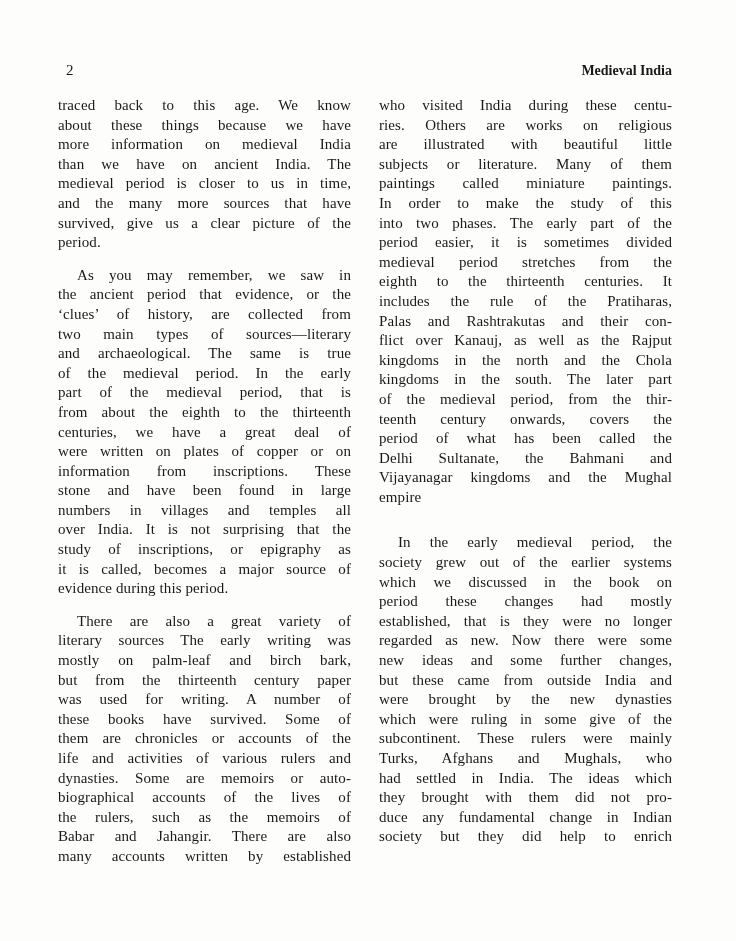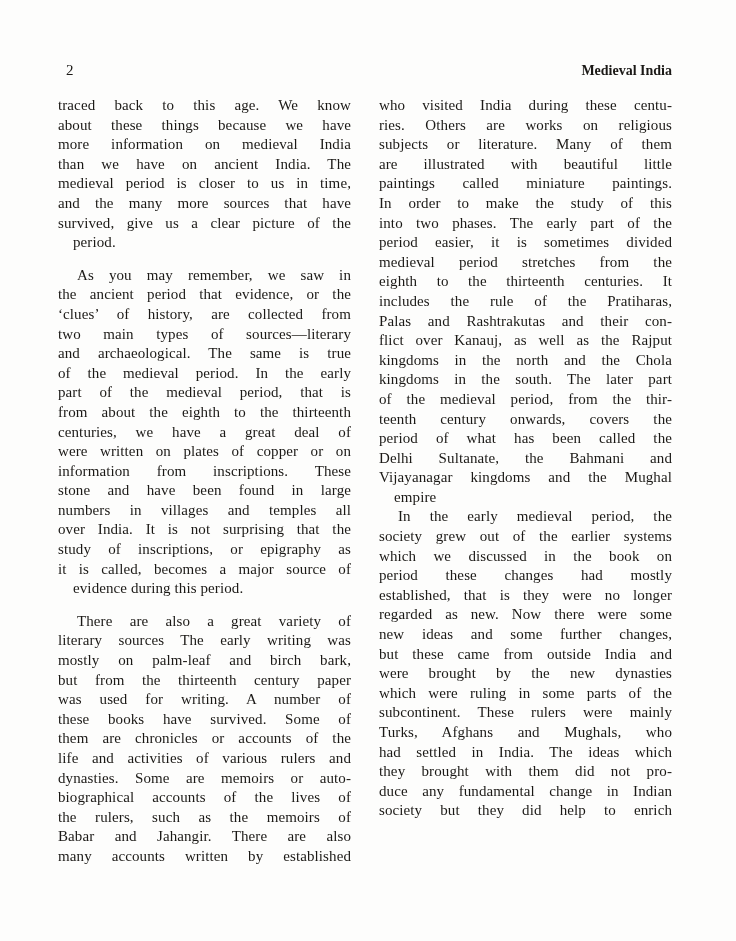--- a/index.html
+++ b/index.html
@@ -44,30 +44,29 @@
     flex: 1;
     min-width: 0;
     font-size: 15px;
     line-height: 19.6px;
     letter-spacing: 0.1px;
   }
   .para {
     margin: 0;
   }
   .col-left .para + .para { margin-top: 13px; }
-  .col-right .para + .para { }
+  .col-right .para + .para { margin-top: 26px; }
   .line {
     text-align: justify;
     text-align-last: justify;
     height: 19.6px;
     overflow: hidden;
   }
   .line.last {
     text-align-last: left;
-    margin-left: 15px;
   }
   .para.indent .line:first-child {
     padding-left: 19px;
   }
 </style>
 </head>
 <body>
 
 <div class="page">
   <div class="page-header">
@@ -119,22 +118,22 @@
           <div class="line">biographical accounts of the lives of</div>
           <div class="line">the rulers, such as the memoirs of</div>
           <div class="line">Babar and Jahangir. There are also</div>
           <div class="line">many accounts written by established</div>
         </div>
       </div>
     <div class="col col-right">
         <div class="para">
           <div class="line">who visited India during these centu-</div>
           <div class="line">ries. Others are works on religious</div>
+          <div class="line">are illustrated with beautiful little</div>
           <div class="line">subjects or literature. Many of them</div>
-          <div class="line">are illustrated with beautiful little</div>
           <div class="line">paintings called miniature paintings.</div>
           <div class="line">In order to make the study of this</div>
           <div class="line">into two phases. The early part of the</div>
           <div class="line">period easier, it is sometimes divided</div>
           <div class="line">medieval period stretches from the</div>
           <div class="line">eighth to the thirteenth centuries. It</div>
           <div class="line">includes the rule of the Pratiharas,</div>
           <div class="line">Palas and Rashtrakutas and their con-</div>
           <div class="line">flict over Kanauj, as well as the Rajput</div>
           <div class="line">kingdoms in the north and the Chola</div>
@@ -149,21 +148,21 @@
         <div class="para indent">
           <div class="line">In the early medieval period, the</div>
           <div class="line">society grew out of the earlier systems</div>
           <div class="line">which we discussed in the book on</div>
           <div class="line">period these changes had mostly</div>
           <div class="line">established, that is they were no longer</div>
           <div class="line">regarded as new. Now there were some</div>
           <div class="line">new ideas and some further changes,</div>
           <div class="line">but these came from outside India and</div>
           <div class="line">were brought by the new dynasties</div>
-          <div class="line">which were ruling in some parts of the</div>
+          <div class="line">which were ruling in some give of the</div>
           <div class="line">subcontinent. These rulers were mainly</div>
           <div class="line">Turks, Afghans and Mughals, who</div>
           <div class="line">had settled in India. The ideas which</div>
           <div class="line">they brought with them did not pro-</div>
           <div class="line">duce any fundamental change in Indian</div>
           <div class="line">society but they did help to enrich</div>
         </div>
       </div>
   </div>
 </div>

